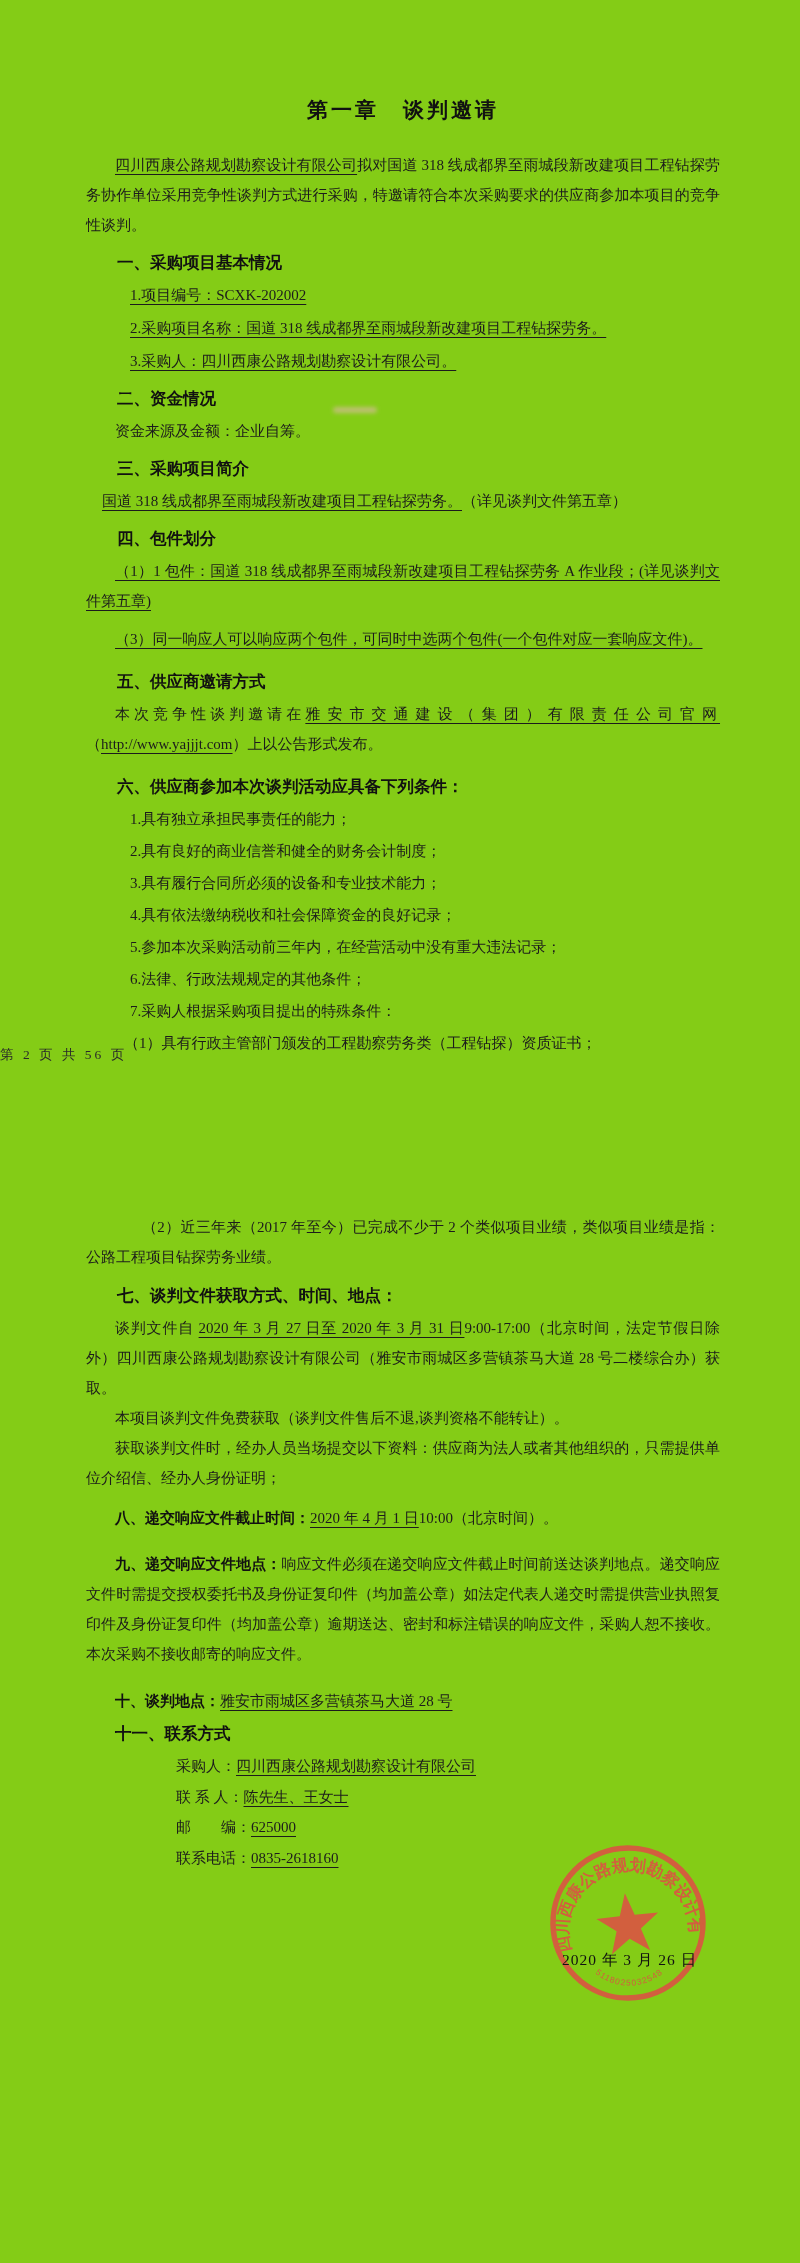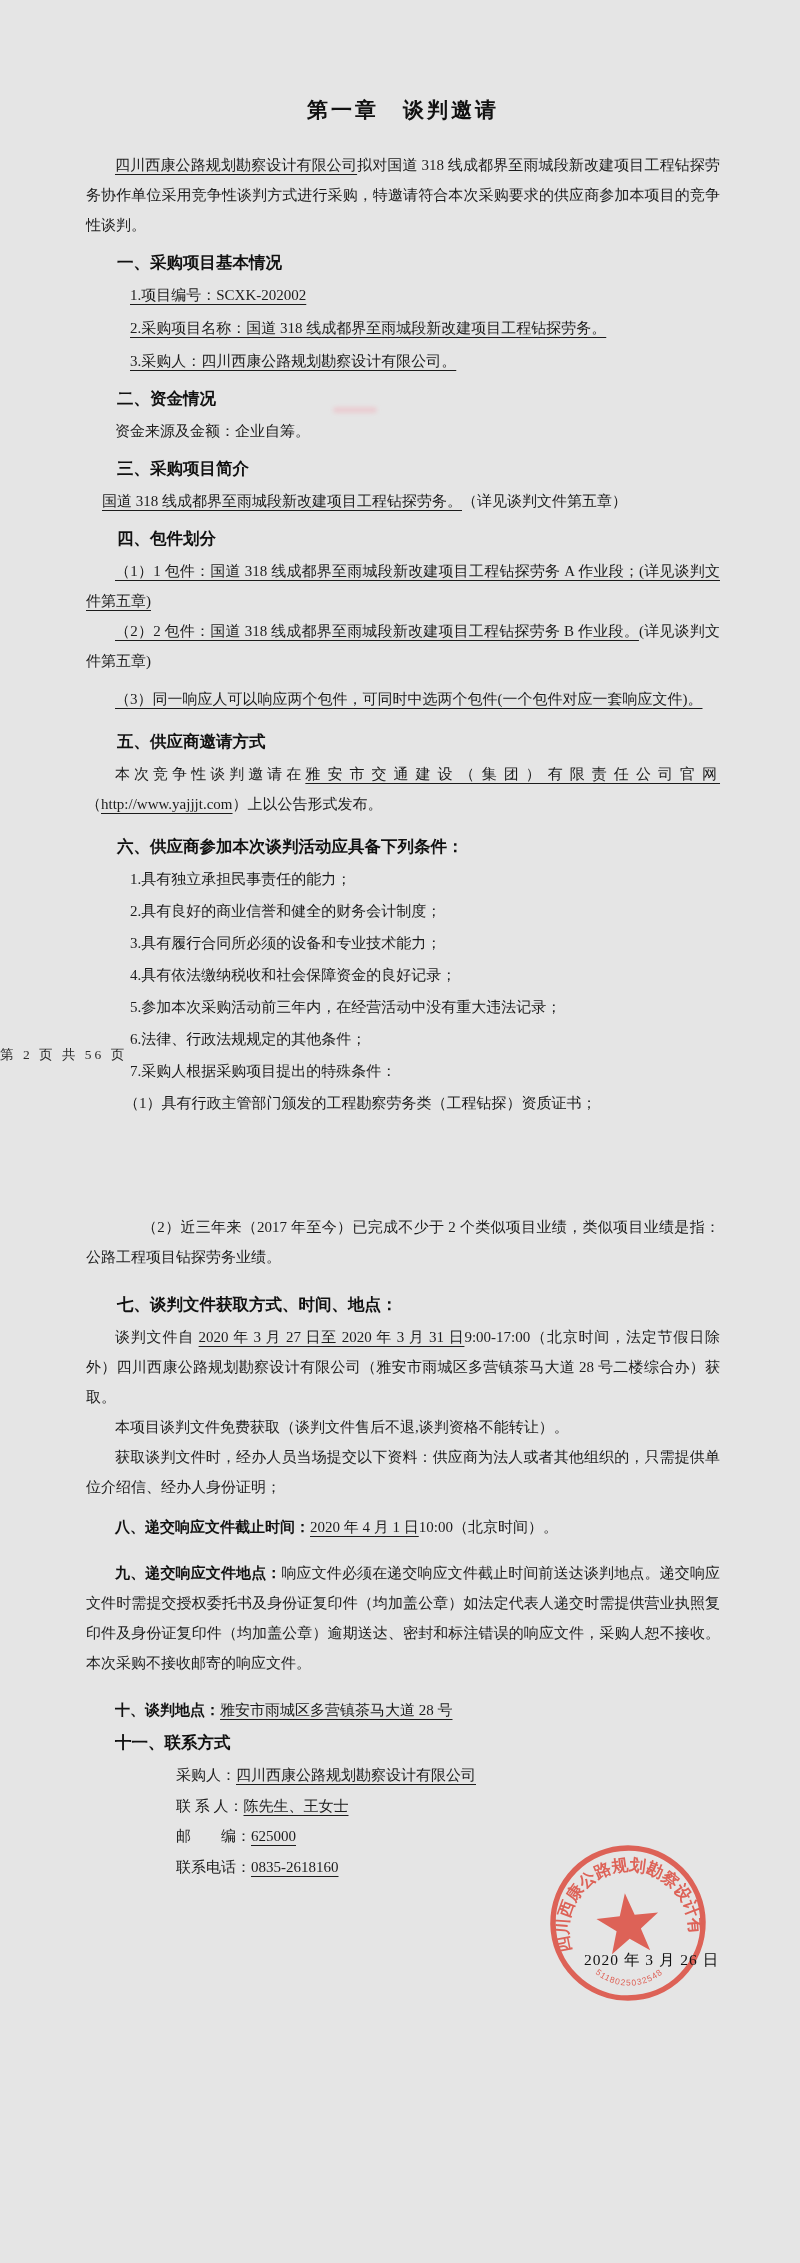--- a/index.html
+++ b/index.html
@@ -1,36 +1,36 @@
 <!DOCTYPE html>
 <html><head>
 <meta charset="utf-8">
 <style>
   html,body{margin:0;padding:0;background:#ffffff;}
   body{width:800px;font-family:"Liberation Serif","DejaVu Serif",serif;color:#1c1c1c;}
-  .doc{position:relative;width:800px;height:2263px;background:#e5e5e5;overflow:hidden;}
+  .doc{position:relative;width:800px;height:2263px;background:#84cc16;overflow:hidden;}
   .content{position:absolute;left:86px;right:80px;}
   .p1{top:96px;}
   .p2{top:1212px;}
   .doc-title{font-family:"Liberation Sans","DejaVu Sans",sans-serif;font-weight:bold;font-size:21px;text-align:center;letter-spacing:3px;margin:0 0 26px 0;color:#111;}
   p{font-size:15px;line-height:30px;margin:0;text-align:justify;}
   .para{text-indent:29px;}
   .bigindent{text-indent:56px;}
   h2{font-family:"Liberation Sans","DejaVu Sans",sans-serif;font-size:16.5px;font-weight:bold;line-height:30px;margin:7px 0 3px 0;padding-left:31px;color:#111;}
   .sub{padding-left:44px;line-height:30px;margin:3px 0;}
   .cond{padding-left:44px;line-height:30px;margin:2px 0;}
   .u{text-decoration:underline;text-underline-offset:4px;}
   .b{font-family:"Liberation Sans","DejaVu Sans",sans-serif;font-weight:bold;color:#111;}
   .ls{letter-spacing:3px;}
   .contact-row{padding-left:90px;line-height:30.5px;}
   .footer{position:absolute;left:0;width:100%;font-size:13.5px;letter-spacing:3px;color:#2a2a2a;}
   .footer1{top:1046px;}
   .footer2{top:2177px;}
   .seal{position:absolute;left:546px;top:1841px;width:164px;height:164px;opacity:0.88;transform:rotate(-6deg);}
-  .date-line{position:absolute;left:584px;top:1950px;font-size:15.5px;color:#111;letter-spacing:1px;z-index:5;}
+  .date-line{position:absolute;left:562px;top:1950px;font-size:15.5px;color:#111;letter-spacing:1px;z-index:5;}
   .artifact{position:absolute;left:333px;top:407px;width:44px;height:6px;background:#eeb7c0;border-radius:3px;filter:blur(2px);opacity:0.55;}
 </style>
 </head>
 <body>
 
 <div class="doc">
 
   <div class="content p1">
     <div class="doc-title">第一章　谈判邀请</div>
 
@@ -42,21 +42,20 @@
     <p class="sub u">3.采购人：四川西康公路规划勘察设计有限公司。</p>
 
     <h2>二、资金情况</h2>
     <p class="para">资金来源及金额：企业自筹。</p>
 
     <h2>三、采购项目简介</h2>
     <p style="text-indent:16px;"><span class="u">国道 318 线成都界至雨城段新改建项目工程钻探劳务。</span><span>（详见谈判文件第五章）</span></p>
 
     <h2>四、包件划分</h2>
     <p class="para"><span class="u">（1）1 包件：国道 318 线成都界至雨城段新改建项目工程钻探劳务 A 作业段；(详见谈判文件第五章)</span></p>
-    <p class="para"><span class="u">（2）2 包件：国道 318 线成都界至雨城段新改建项目工程钻探劳务 B 作业段。</span><span>(详见谈判文件第五章)</span></p>
     <p class="para" style="margin-top:8px;"><span class="u">（3）同一响应人可以响应两个包件，可同时中选两个包件(一个包件对应一套响应文件)。</span></p>
 
     <h2 style="margin-top:12px;">五、供应商邀请方式</h2>
     <p class="para"><span>本次竞争性谈判邀请在</span><span class="u ls">雅安市交通建设（集团）有限责任公司官网</span><span>（</span><span class="u">http://www.yajjjt.com</span><span>）上以公告形式发布。</span></p>
 
     <h2 style="margin-top:12px;">六、供应商参加本次谈判活动应具备下列条件：</h2>
     <p class="cond">1.具有独立承担民事责任的能力；</p>
     <p class="cond">2.具有良好的商业信誉和健全的财务会计制度；</p>
     <p class="cond">3.具有履行合同所必须的设备和专业技术能力；</p>
     <p class="cond">4.具有依法缴纳税收和社会保障资金的良好记录；</p>
@@ -66,21 +65,21 @@
     <p class="cond" style="padding-left:38px;">（1）具有行政主管部门颁发的工程勘察劳务类（工程钻探）资质证书；</p>
   </div>
 
   <div class="footer footer1">第 2 页 共 56 页</div>
 
   <div class="artifact"></div>
 
   <div class="content p2">
     <p class="bigindent">（2）近三年来（2017 年至今）已完成不少于 2 个类似项目业绩，类似项目业绩是指：公路工程项目钻探劳务业绩。</p>
 
-    <h2 style="margin-top:17px;">七、谈判文件获取方式、时间、地点：</h2>
+    <h2 style="margin-top:8px;">七、谈判文件获取方式、时间、地点：</h2>
     <p class="para"><span>谈判文件自 </span><span class="u">2020 年 3 月 27 日至 2020 年 3 月 31 日</span><span>9:00-17:00（北京时间，法定节假日除外）四川西康公路规划勘察设计有限公司（雅安市雨城区多营镇茶马大道 28 号二楼综合办）获取。</span></p>
     <p class="para">本项目谈判文件免费获取（谈判文件售后不退,谈判资格不能转让）。</p>
     <p class="para">获取谈判文件时，经办人员当场提交以下资料：供应商为法人或者其他组织的，只需提供单位介绍信、经办人身份证明；</p>
 
     <p class="para" style="margin-top:10px;"><span class="b">八、递交响应文件截止时间：</span><span class="u">2020 年 4 月 1 日</span><span>10:00（北京时间）。</span></p>
 
     <p class="para" style="margin-top:16px;"><span class="b">九、递交响应文件地点：</span><span>响应文件必须在递交响应文件截止时间前送达谈判地点。递交响应文件时需提交授权委托书及身份证复印件（均加盖公章）如法定代表人递交时需提供营业执照复印件及身份证复印件（均加盖公章）逾期送达、密封和标注错误的响应文件，采购人恕不接收。本次采购不接收邮寄的响应文件。</span></p>
 
     <p class="para" style="margin-top:17px;"><span class="b">十、谈判地点：</span><span class="u">雅安市雨城区多营镇茶马大道 28 号</span></p>
 

